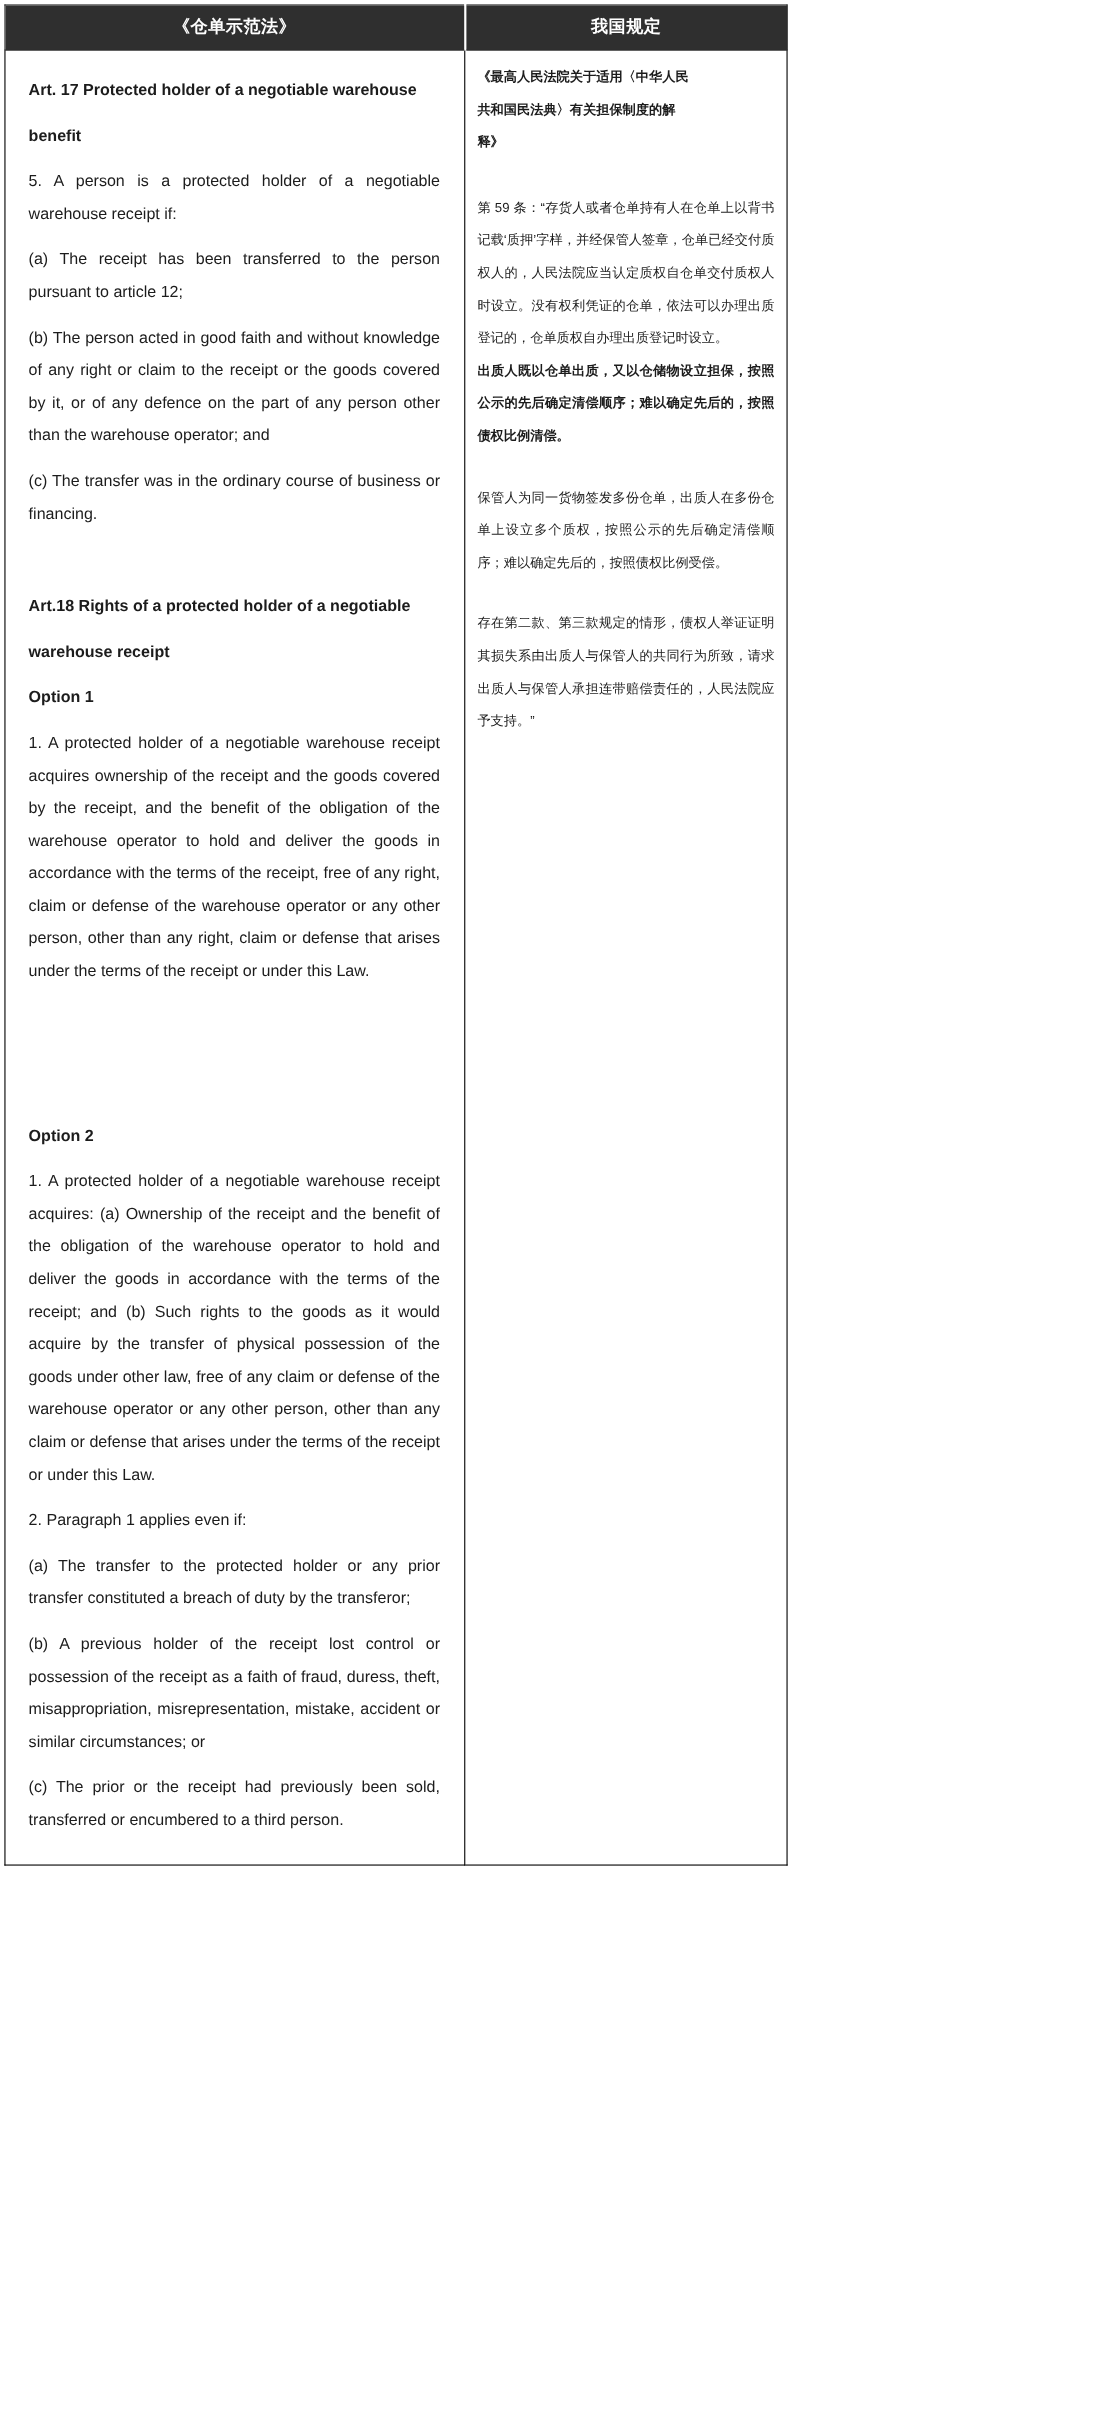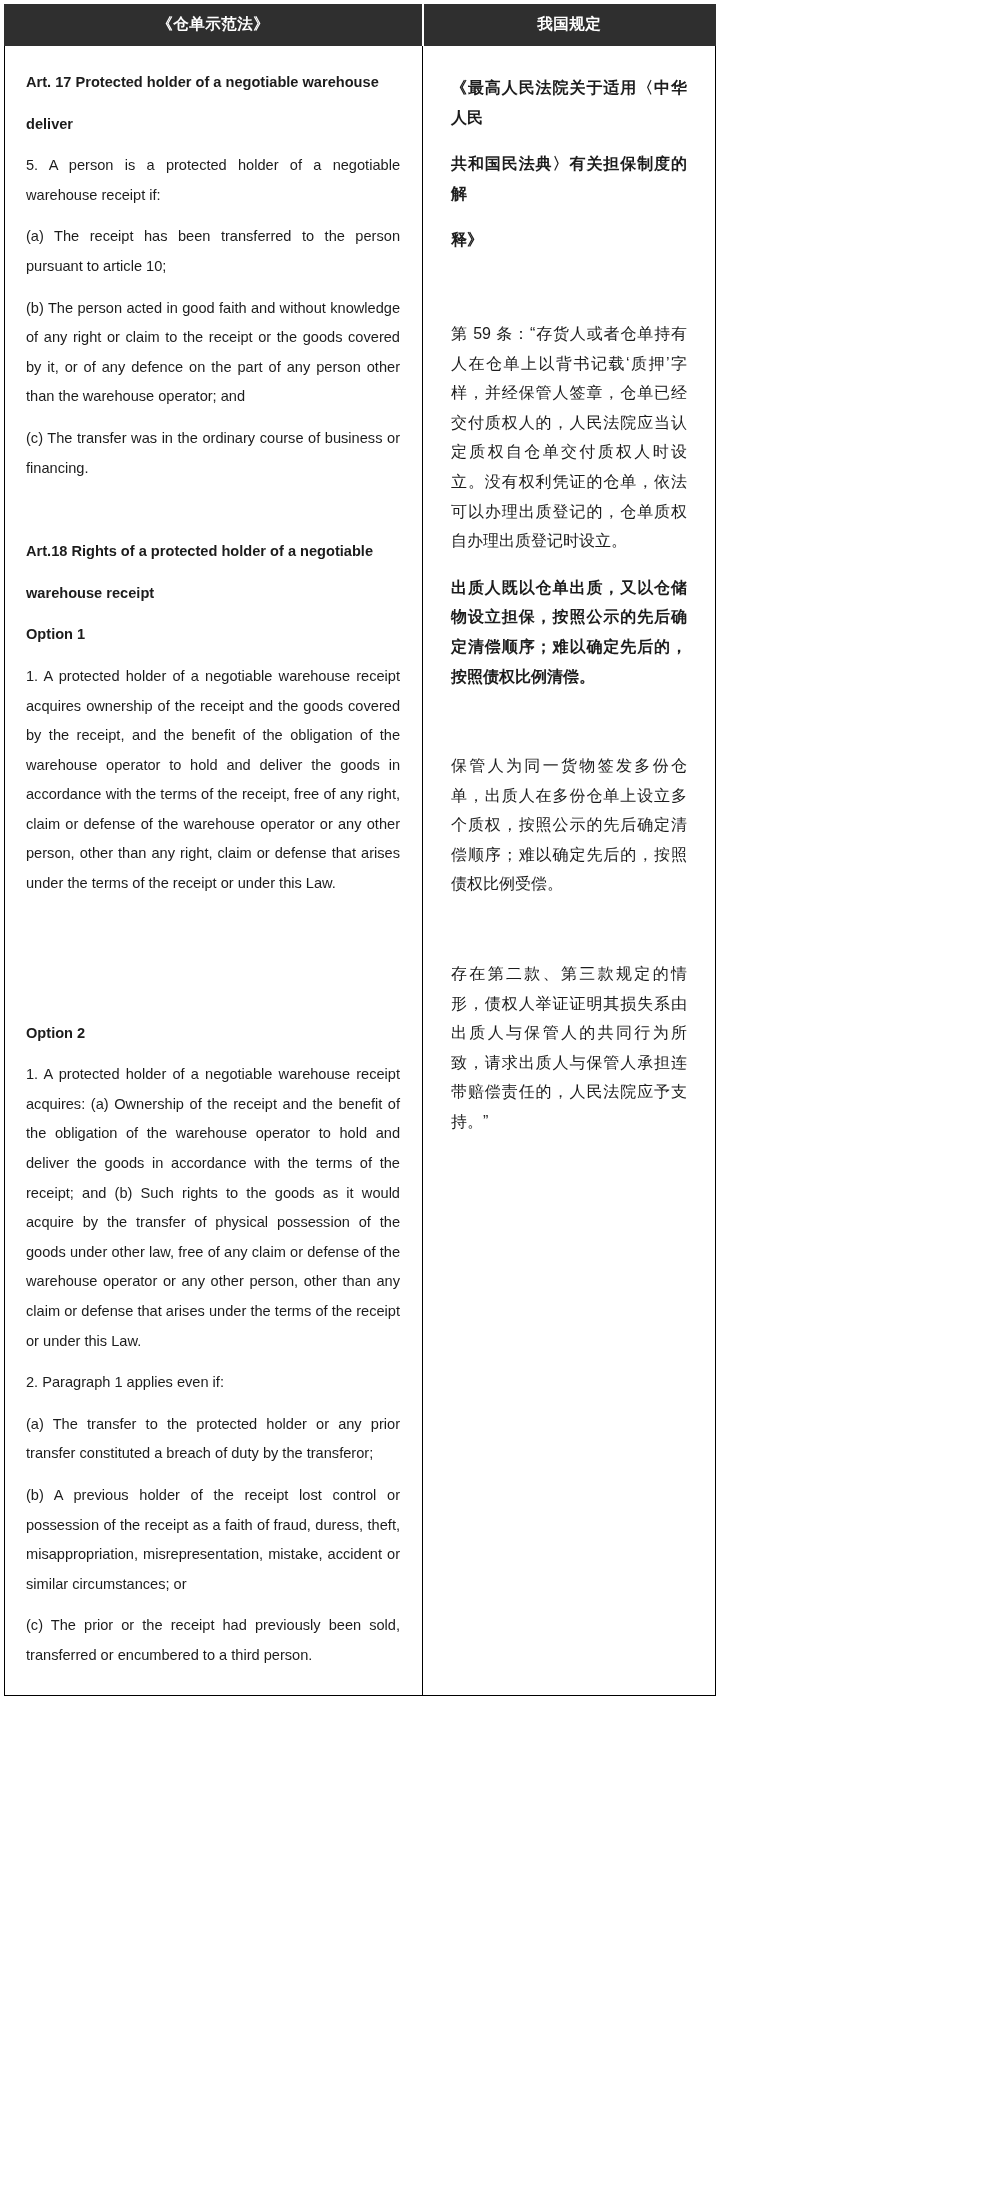--- a/index.html
+++ b/index.html
@@ -66,22 +66,22 @@
   }
   .en h4.just {
     text-align: justify;
     text-align-last: left;
   }
   .en .gap-lg { height: 30px; }
   .en .gap-xl { height: 96px; }
 
   
   .zh p, .zh h4 {
-    margin: 17px;
-    font-size: 16px;
+    margin: 0;
+    font-size: 12px;
     line-height: 29.6px;
     color: #1c1c1c;
   }
   .zh h4 {
     font-weight: bold;
     text-align: justify;
     text-align-last: left;
   }
   .zh p {
     text-align: justify;
@@ -109,25 +109,25 @@
         <th class="hdr">《仓单示范法》</th>
         <th class="hdr sep-left">我国规定</th>
       </tr>
     </thead>
     <tbody>
       <tr>
 
         <td class="cell cell-left en">
 
           <h4 class="just">Art. 17    Protected holder of a negotiable warehouse</h4>
-          <h4>deliver</h4>
+          <h4>benefit</h4>
 
           <p class="just">5. A person is a protected holder of a negotiable warehouse receipt if:</p>
 
-          <p class="just">(a) The receipt has been transferred to the person pursuant to article 10;</p>
+          <p class="just">(a) The receipt has been transferred to the person pursuant to article 12;</p>
 
           <p class="just">(b) The person acted in good faith and without knowledge of any right or claim to the receipt or the goods covered by it, or of any defence on the part of any person other than the warehouse operator; and</p>
 
           <p class="just">(c) The transfer was in the ordinary course of business or financing.</p>
 
           <div class="gap-lg"></div>
 
           <h4 class="just">Art.18 Rights of a protected holder of a negotiable</h4>
           <h4>warehouse receipt</h4>
 

